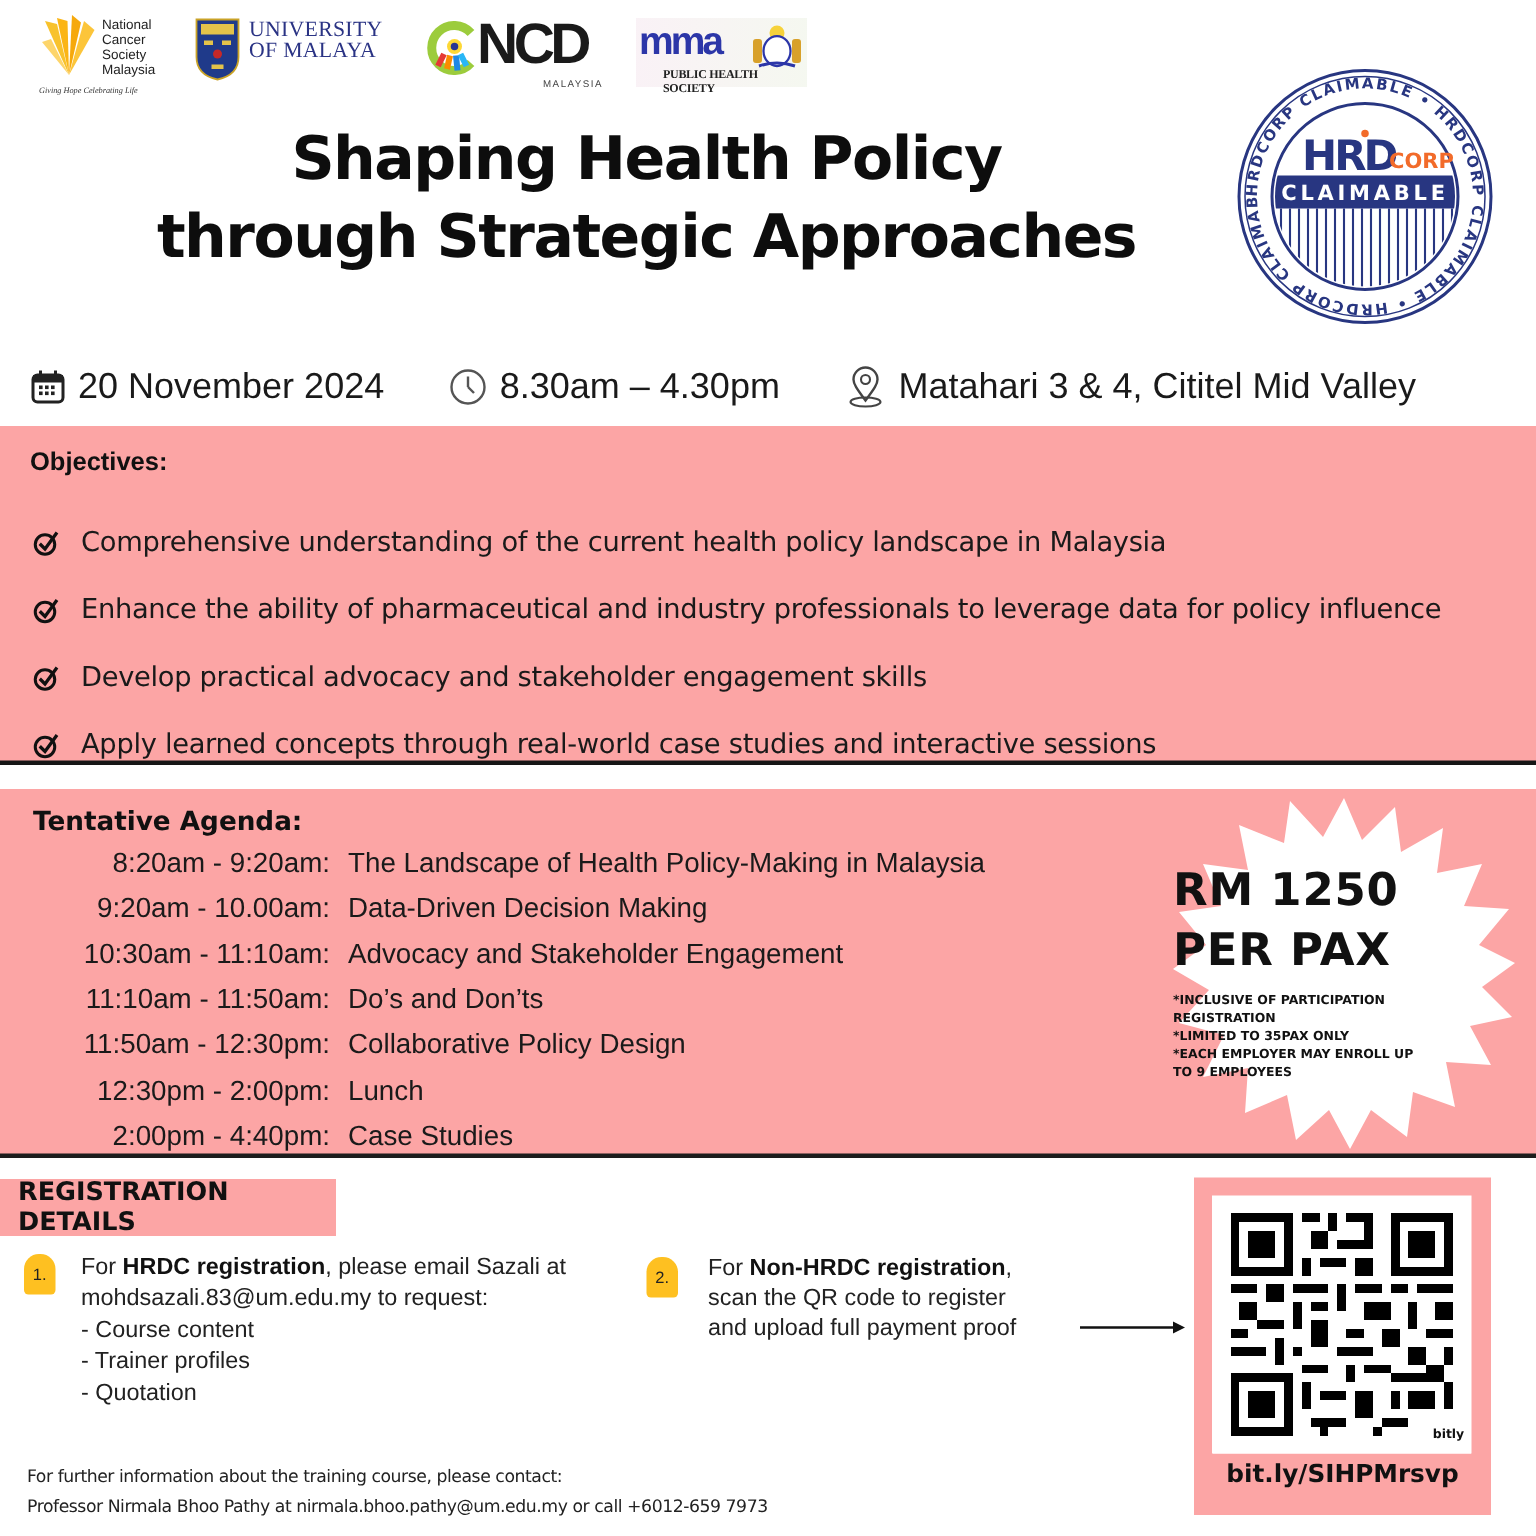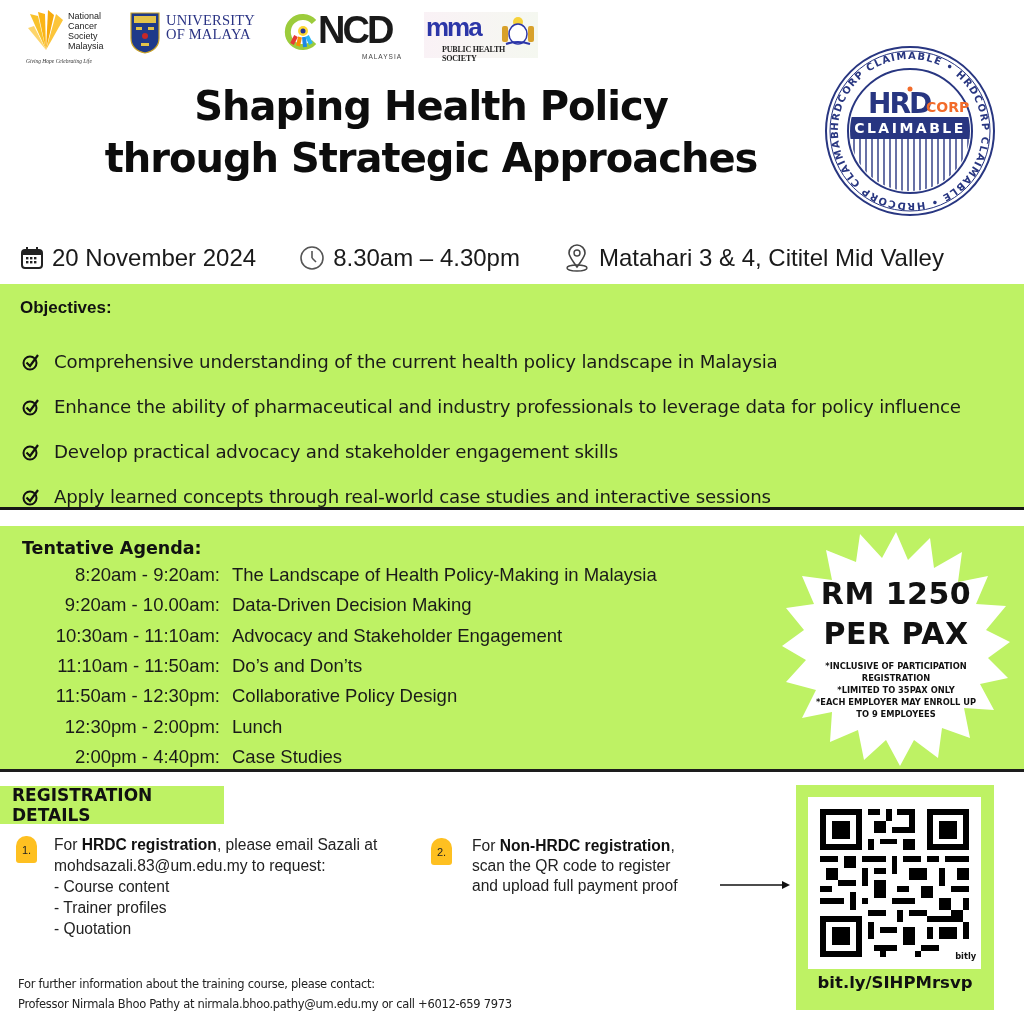--- a/index.html
+++ b/index.html
@@ -34,36 +34,36 @@
 
   
   .title { position: absolute; left: 0; top: 80px; width: 838px; text-align: center; font-family: "DejaVu Sans", sans-serif; font-weight: bold; font-size: 40px; line-height: 52px; letter-spacing: -1px; color: #0d0d0d; padding-left: 24px; }
 
   
   .info-row { position: absolute; left: 20px; top: 238px; height: 40px; display: flex; align-items: center; font-family: "Liberation Sans", sans-serif; font-size: 24px; color: #1a1a1a; width: 1000px; gap: 21px; }
   .info-item { display: flex; align-items: center; margin-right: 22px; white-space: nowrap; }
   .info-item svg { margin-right: 8px; }
 
   
-  .yellow { background: #bef264; }
+  .yellow { background: #fca5a5; }
   .objectives { position: absolute; left: 0; top: 284px; width: 1024px; height: 226px; border-bottom: 3px solid #161616; }
   .obj-heading { position: absolute; left: 20px; top: 14px; font-weight: bold; font-size: 17px; font-family: "Liberation Sans", sans-serif; }
   .obj-list { position: absolute; left: 22px; top: 55px; list-style: none; }
   .obj-item { display: flex; align-items: center; height: 45px; font-size: 18.2px; font-family: "DejaVu Sans", sans-serif; color: #1a1a1a; letter-spacing: -0.2px; }
   .obj-item svg { margin-right: 14px; flex: none; }
 
   .agenda { position: absolute; left: 0; top: 526px; width: 1024px; height: 246px; border-bottom: 3px solid #1d1d1d; }
   .agenda-heading { position: absolute; left: 22px; top: 12px; font-weight: bold; font-size: 17.5px; font-family: "DejaVu Sans", sans-serif; }
   .agenda-rows { position: absolute; left: 0; top: 34px; padding-left: 20px; }
   .agenda-row { display: flex; height: 30.3px; align-items: center; font-size: 18.5px; font-family: "Liberation Sans", sans-serif; color: #1a1a1a; }
   .agenda-time { width: 212px; text-align: right; padding-right: 12px; white-space: nowrap; }
   .agenda-topic { white-space: nowrap; }
 
   .starburst { position: absolute; left: 782px; top: 532px; width: 228px; height: 234px; }
-  .price { position: absolute; left: 782px; top: 574px; width: 228px; text-align: center; font-family: "DejaVu Sans", sans-serif; font-weight: bold; color: #111; }
+  .price { position: absolute; left: 782px; top: 574px; width: 228px; text-align: left; font-family: "DejaVu Sans", sans-serif; font-weight: bold; color: #111; }
   .price .p1, .price .p2 { font-size: 30px; line-height: 40px; letter-spacing: 0.5px; }
   .price .notes { margin-top: 6px; font-size: 8.3px; line-height: 12px; font-weight: bold; }
 
   
   .reg-heading { position: absolute; left: 0; top: 786px; width: 224px; height: 38px; padding-left: 12px; display: flex; align-items: center; font-family: "DejaVu Sans", sans-serif; font-weight: bold; font-size: 17px; color: #111; }
   .step-badge { position: absolute; width: 21px; height: 27px; background: #fec021; border-radius: 10px 10px 3px 3px; font-size: 11px; display: flex; align-items: center; justify-content: center; color: #222; }
   .step-text { position: absolute; font-size: 15.6px; line-height: 21px; font-family: "Liberation Sans", sans-serif; color: #222; }
   .step-text b { color: #111; }
   .arrow { position: absolute; left: 720px; top: 880px; width: 70px; height: 10px; }
 

